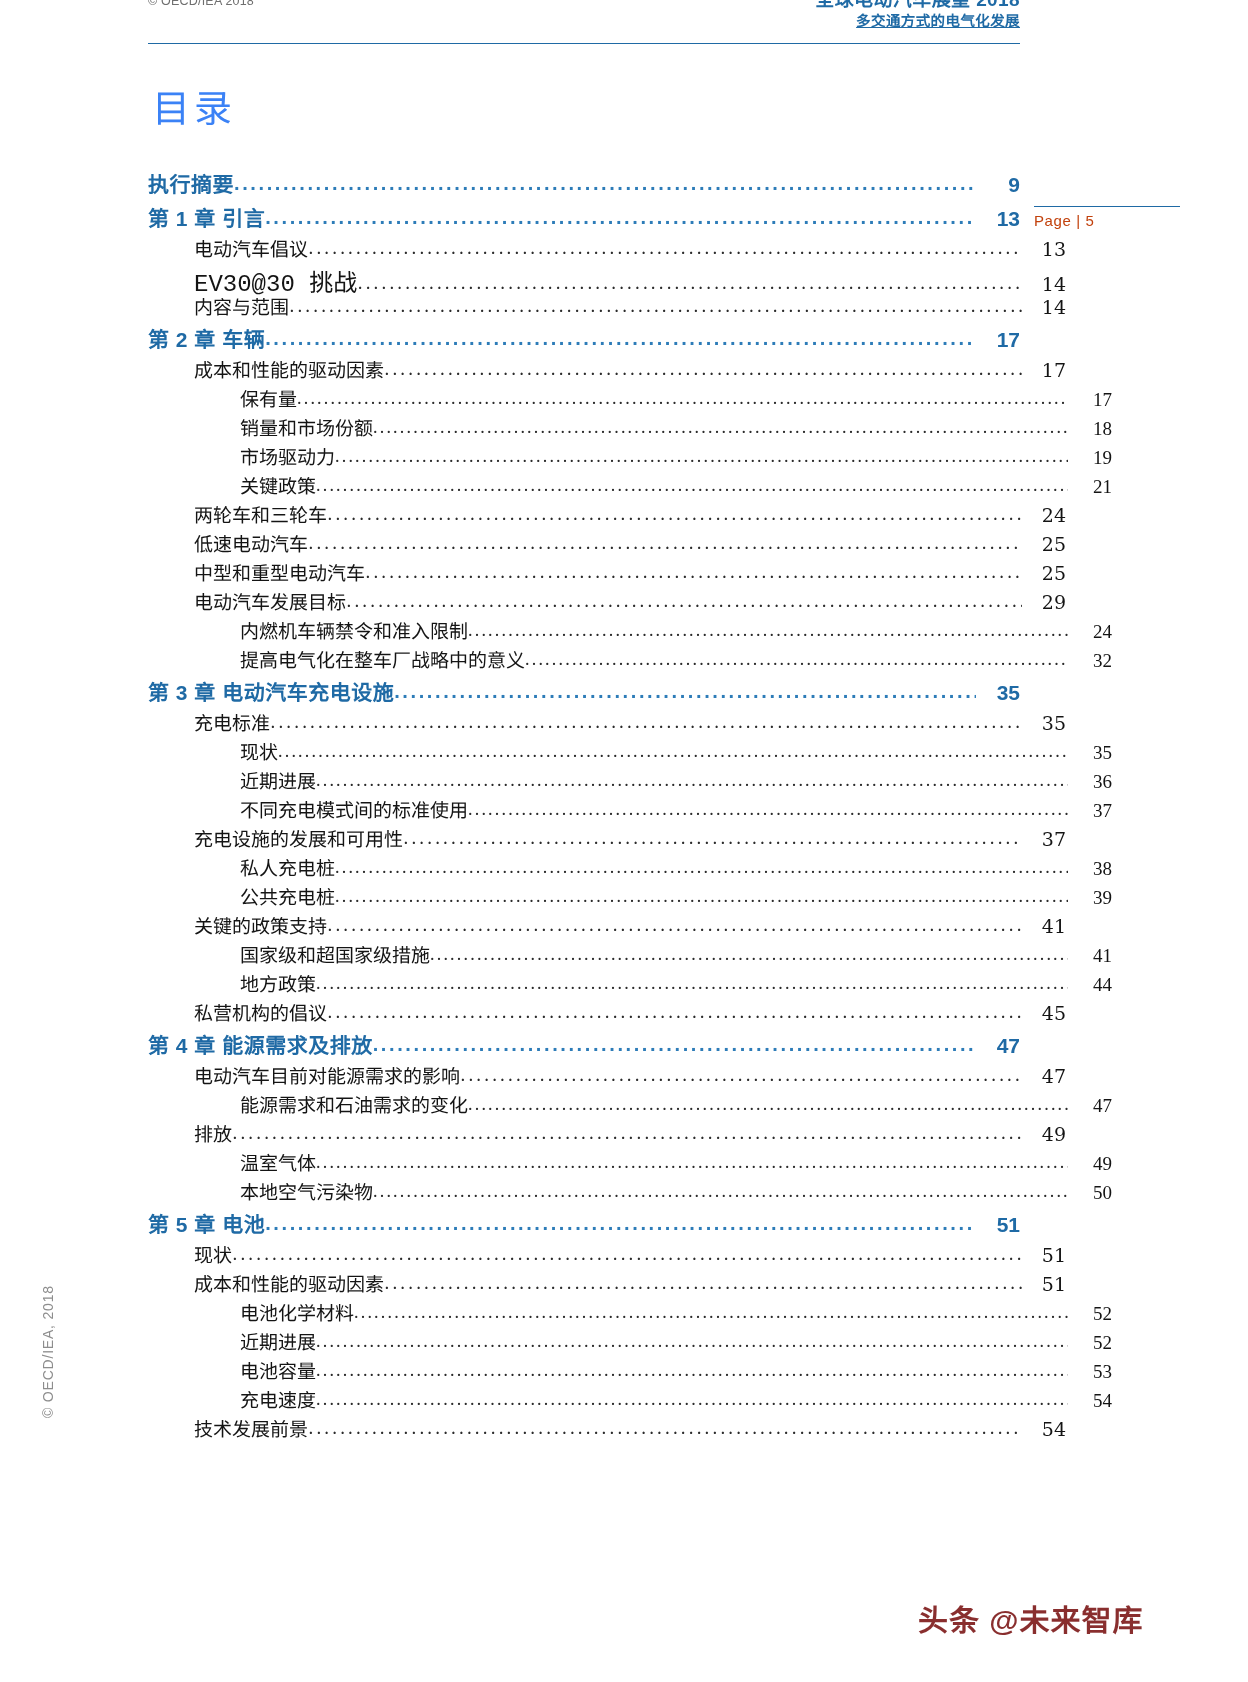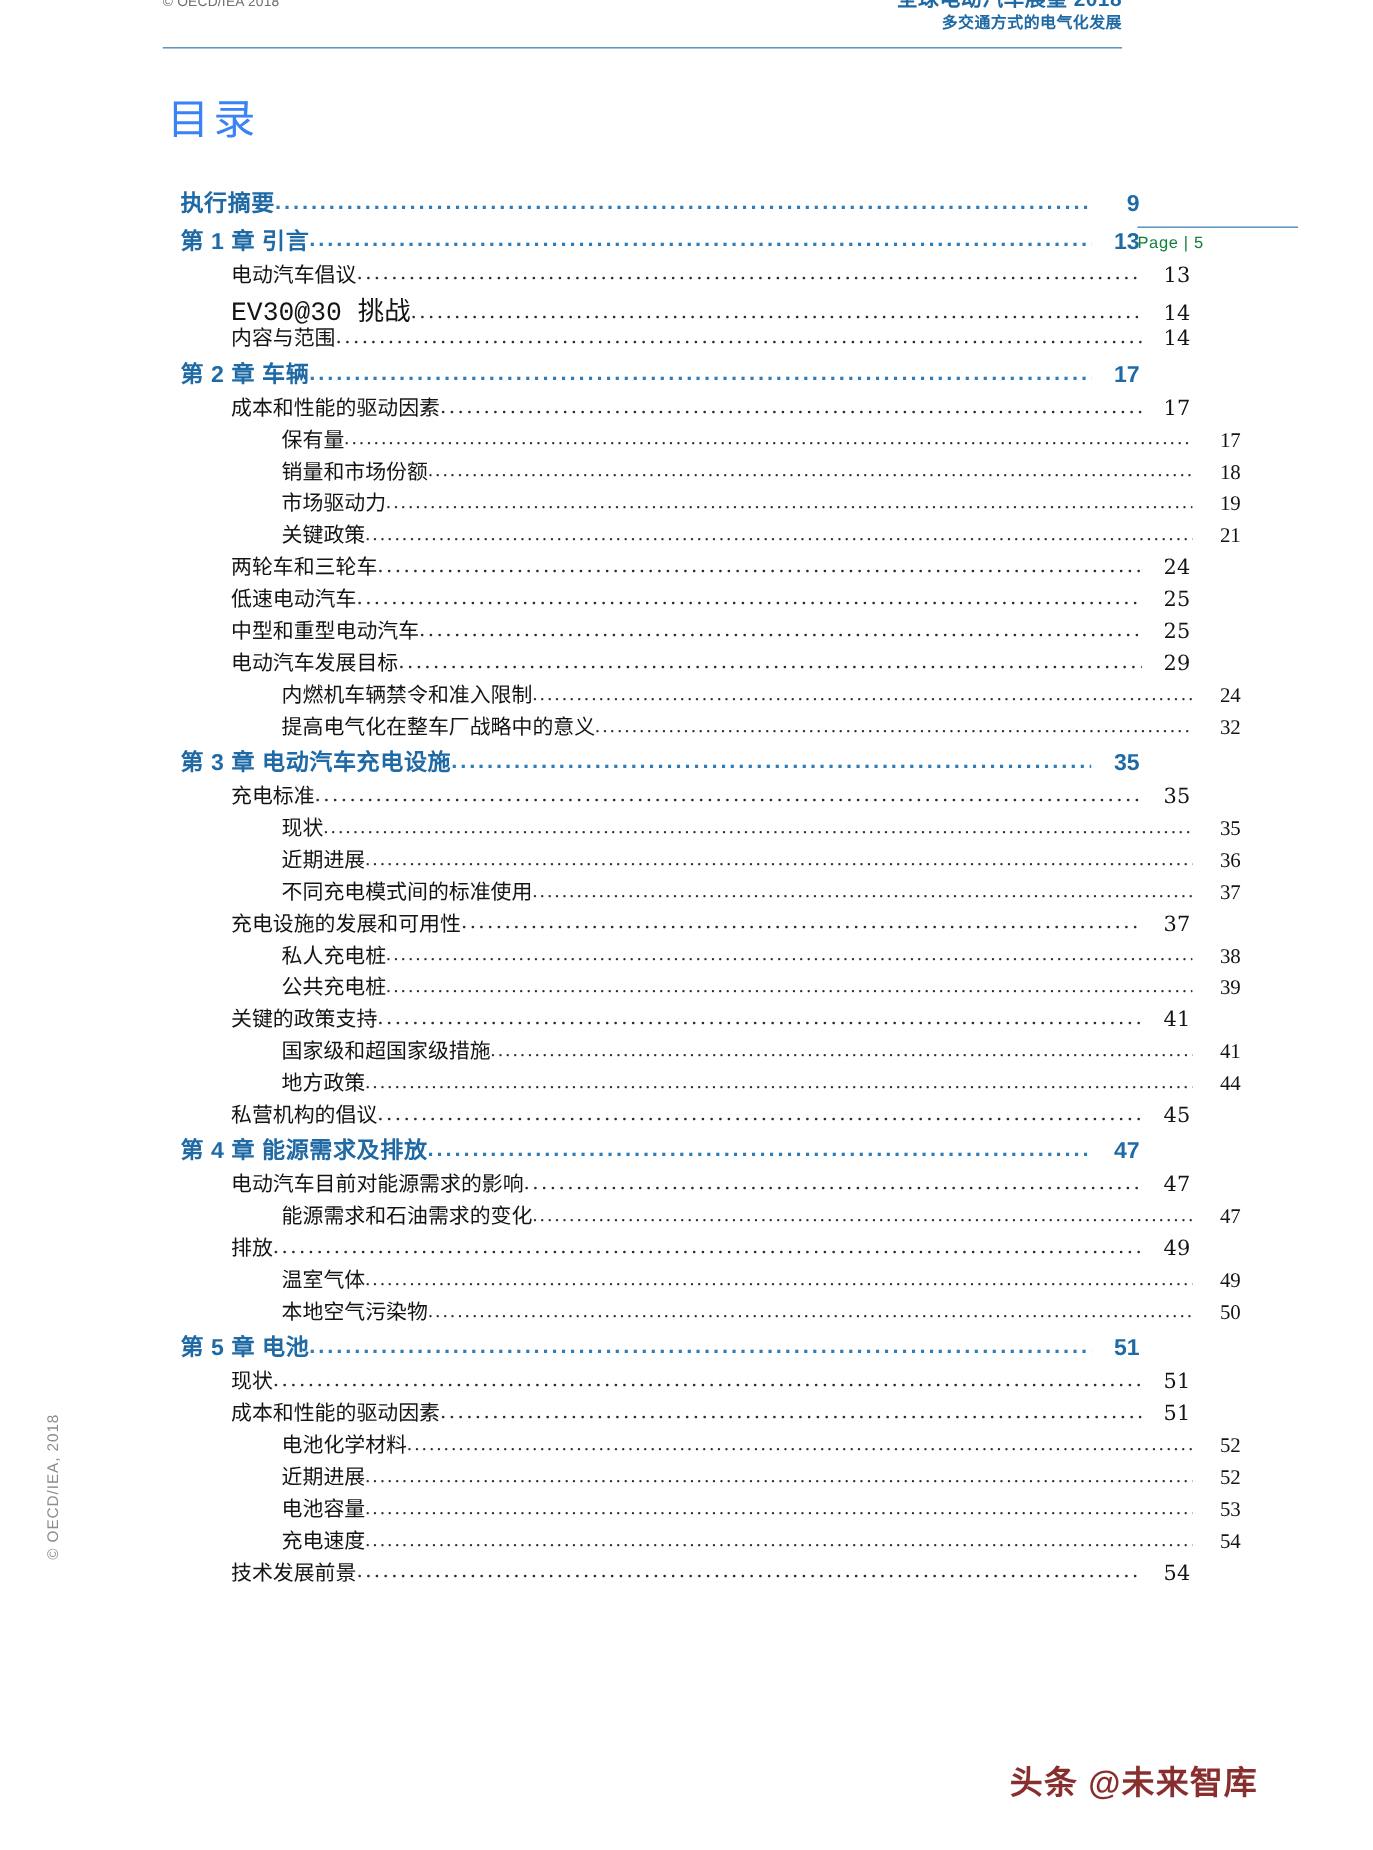--- a/index.html
+++ b/index.html
@@ -46,20 +46,21 @@
     font-size: 19px;
     font-weight: bold;
     white-space: nowrap;
     letter-spacing: .4px;
   }
   #header-title-sub {
     font-size: 14.5px;
     font-weight: bold;
     white-space: nowrap;
     letter-spacing: .4px;
+    text-decoration: underline;
   }
   #header-rule {
     position: absolute;
     left: 148px;
     top: 43px;
     width: 872px;
     height: 0;
     border-top: 1.4px solid #1f6aa5;
   }
 
@@ -71,21 +72,21 @@
     width: 146px;
   }
   #page-marker-rule {
     width: 146px;
     height: 0;
     border-top: 1.3px solid #1f6aa5;
   }
   #page-marker-text {
     margin-top: 5px;
     font-size: 15px;
-    color: #15803d;
+    color: #c2410c;
     letter-spacing: .6px;
     white-space: nowrap;
   }
 
   
   #side-copyright {
     position: absolute;
     left: 40px;
     top: 1390px;
     width: 220px;
@@ -115,21 +116,20 @@
     position: absolute;
     left: 148px;
     top: 166px;
     width: 872px;
   }
   .toc-row {
     display: flex;
     align-items: baseline;
     width: 100%;
     white-space: nowrap;
-    margin-left: 16px;
   }
   .toc-label {
     flex: 0 0 auto;
   }
   .toc-leader {
     flex: 1 1 auto;
     min-width: 8px;
     overflow: hidden;
     white-space: nowrap;
     position: relative;

